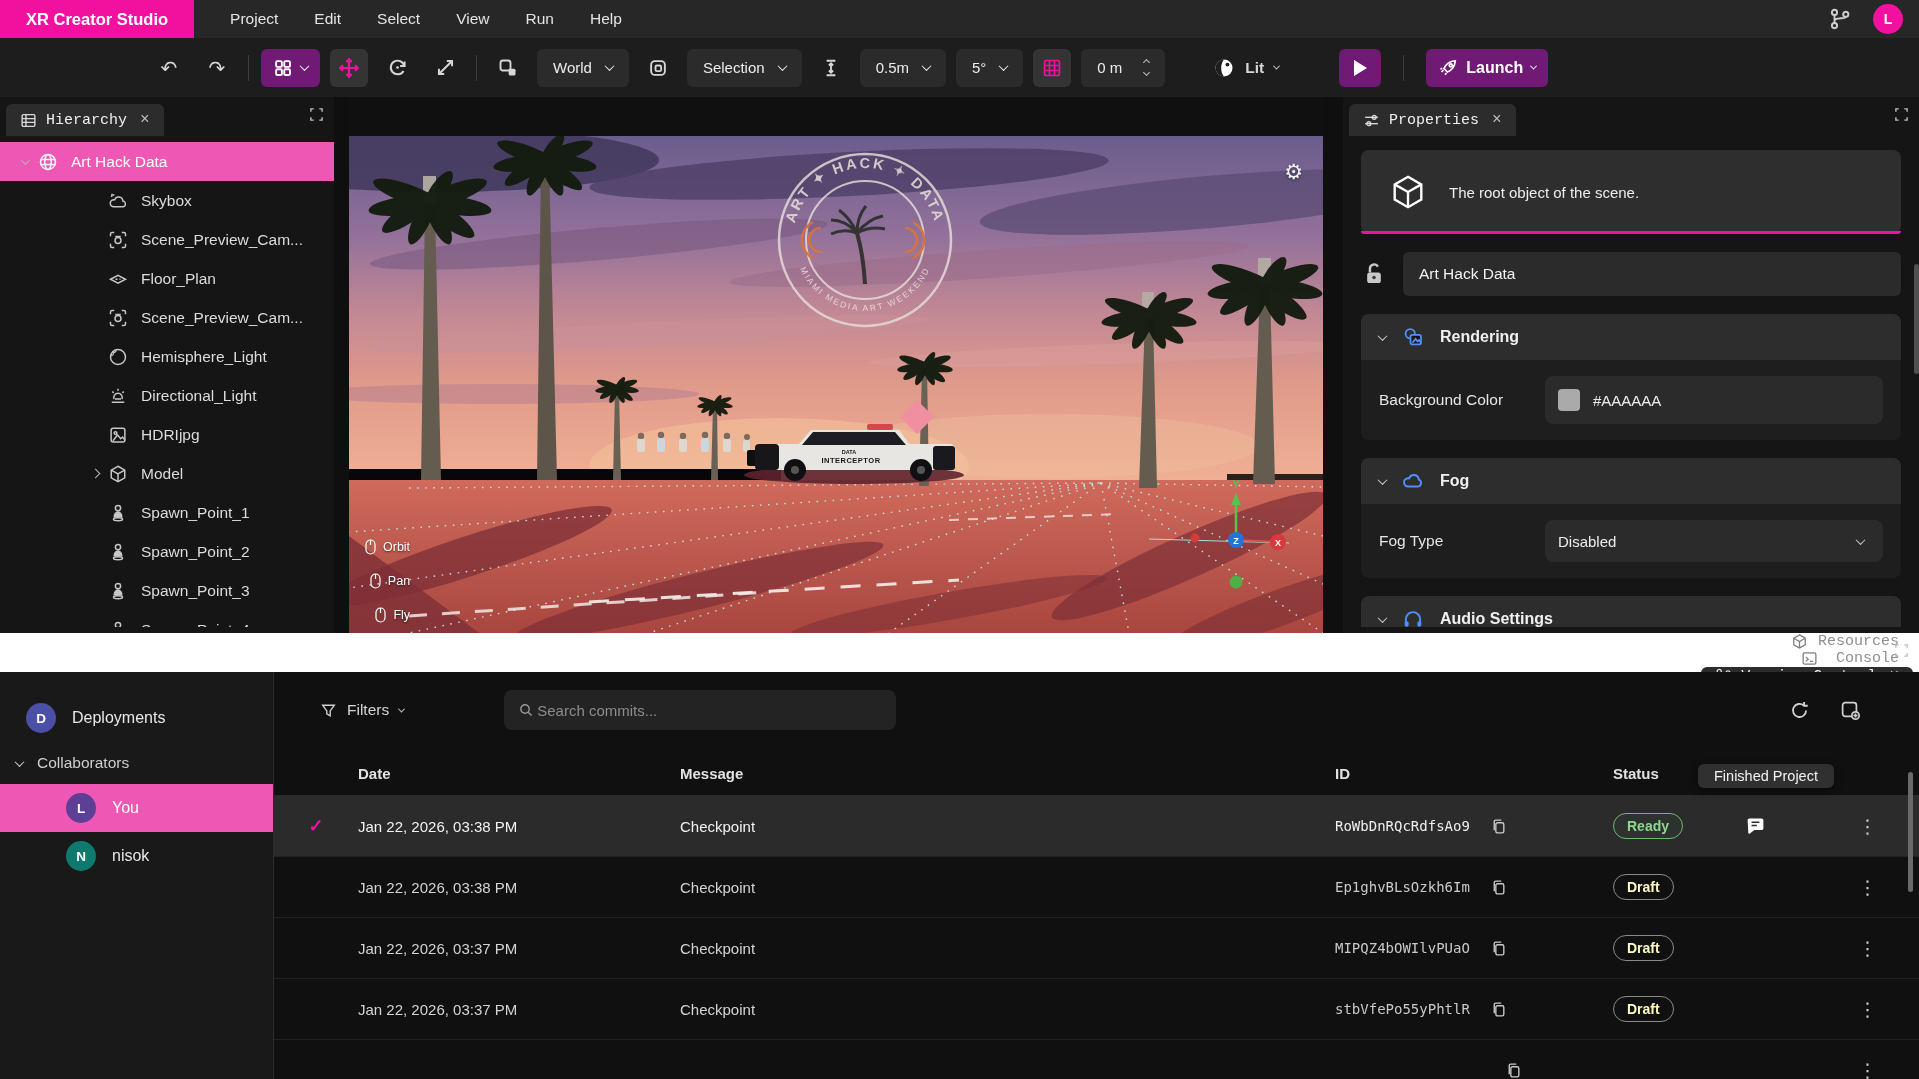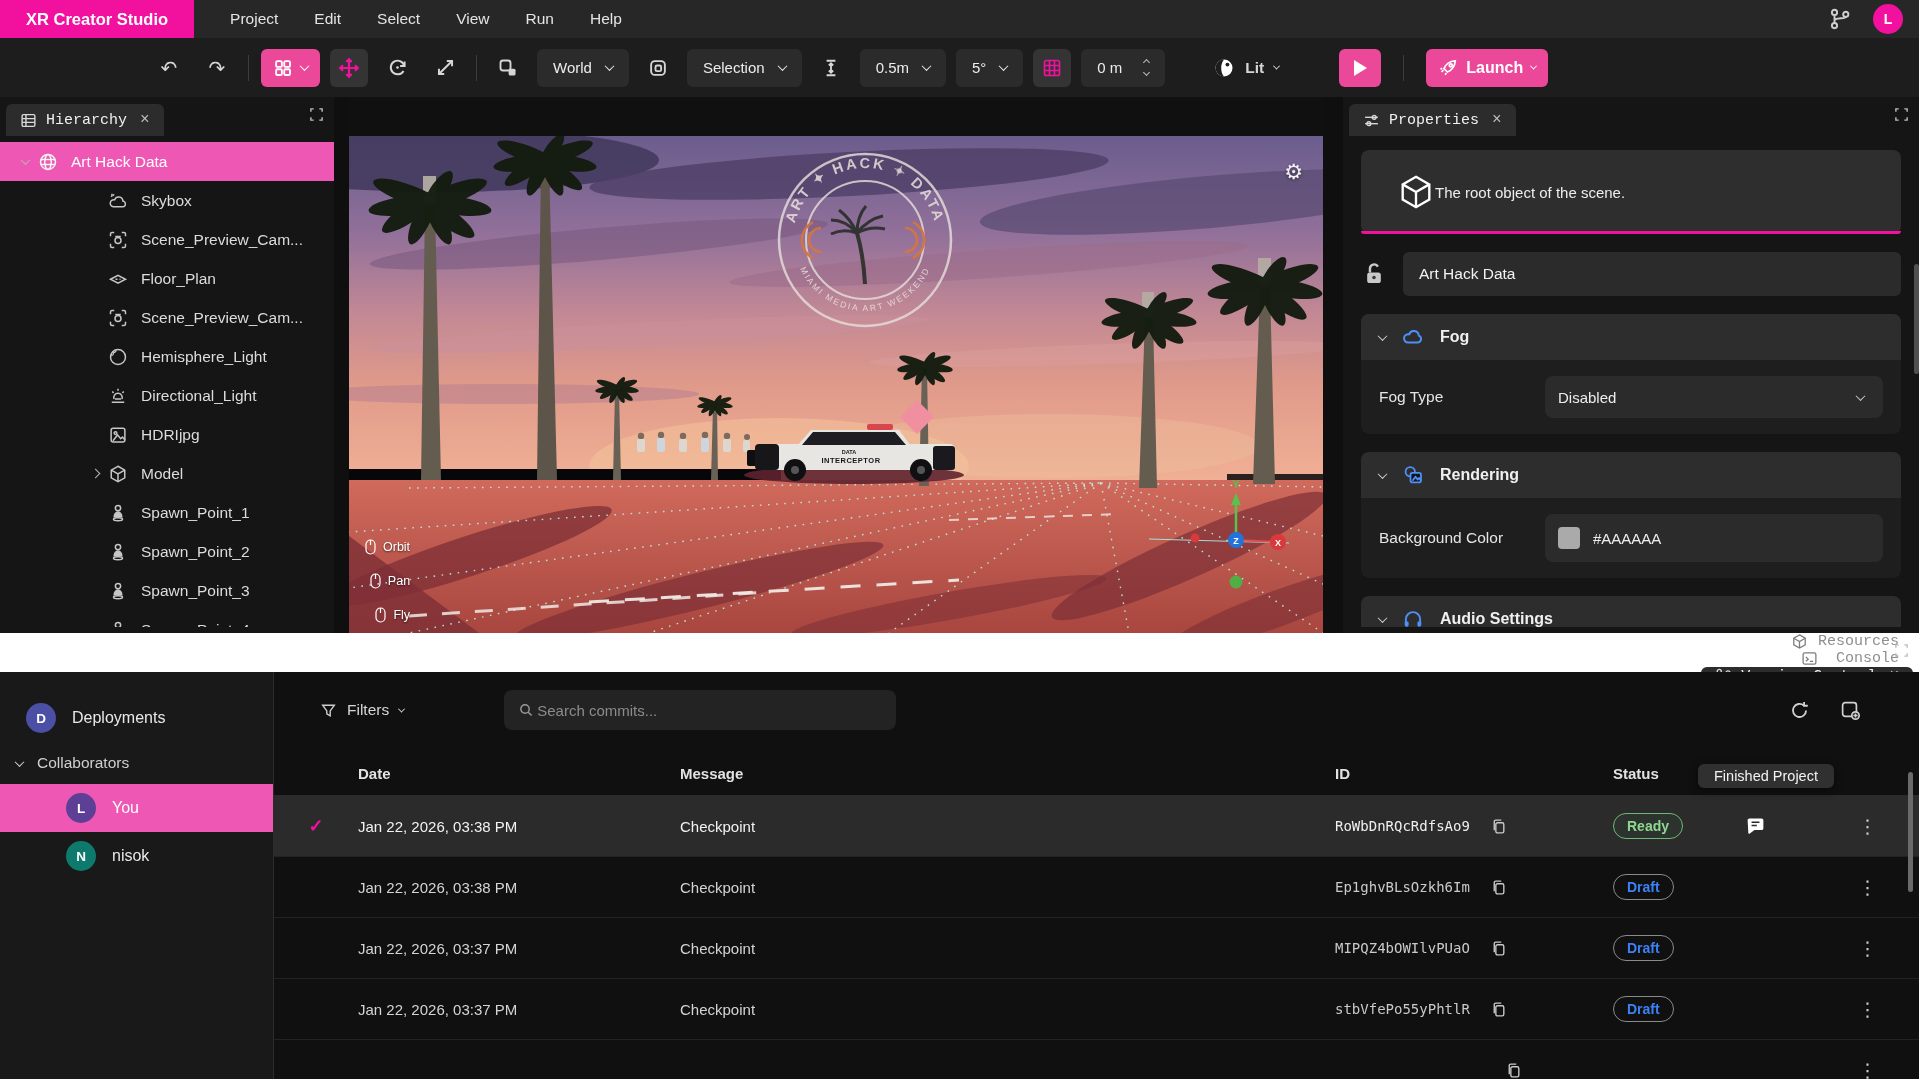--- a/index.html
+++ b/index.html
@@ -13,21 +13,21 @@
   .menu-items { display:flex; margin-left:22px; gap:8px; }
   .menu-item { background:none; border:0; color:#e4e4e4; font-size:15.5px; padding:6px 14px; font-family:inherit; cursor:pointer; }
   .menubar-right { margin-left:auto; display:flex; align-items:center; gap:22px; padding-right:16px; }
   .icon-btn { background:none; border:0; color:#cfcfcf; display:flex; align-items:center; justify-content:center; cursor:pointer; }
   .avatar { width:30px; height:30px; border-radius:50%; background:#f2119f; color:#fff; font-weight:700; font-size:14px; display:flex; align-items:center; justify-content:center; }
 
   
   .toolbar { position:absolute; top:38px; left:0; width:100%; height:59px; background:#1d1d1d; display:flex; align-items:center; }
   .tb-group { display:flex; align-items:center; gap:10px; }
   .tb-btn { height:38px; min-width:38px; border:0; border-radius:6px; background:transparent; color:#d6d6d6; display:flex; align-items:center; justify-content:center; gap:8px; cursor:pointer; font-family:inherit; }
-  .tb-btn.pink { background:#ec4899; color:#fff; padding:0 12px;justify-content:space-between; }
+  .tb-btn.pink { background:#701a75; color:#fff; padding:0 12px;justify-content:space-between; }
   .tb-btn.tool-active { background:#343434; }
   .tb-dd { height:38px; background:#2b2b2b; border:0; border-radius:6px; color:#ececec; font-size:15px; display:flex; align-items:center; gap:14px; padding:0 16px; cursor:pointer; font-family:inherit; }
   .tb-divider { width:1px; height:26px; background:#3d3d3d; margin:0 12px; }
   .glyph { font-size:20px; line-height:1; }
   .chev { width:7px; height:7px; border-right:1.6px solid currentColor; border-bottom:1.6px solid currentColor; transform:rotate(45deg) translate(-1px,-1px); display:inline-block; }
   .chev.right { transform:rotate(-45deg); }
   .chev.small { width:5px; height:5px; }
   .stepper { display:flex; flex-direction:column; gap:5px; margin-left:8px; color:#bbb; }
   .stepper .chev { transform:rotate(-135deg); }
   .stepper .chev.dn { transform:rotate(45deg); }
@@ -57,21 +57,21 @@
   .viewport-panel { top:97px; left:349px; width:974px; height:536px; background:#101010; }
   .viewport { position:absolute; top:39px; left:0; right:0; bottom:0; background:#000; }
   .scene-svg { position:absolute; inset:0; width:100%; height:100%; display:block; }
   .vp-gear { position:absolute; top:24px; right:20px; font-size:21px; color:#f2f2f2; text-shadow:0 1px 3px rgba(0,0,0,.5); }
   .vp-nav { position:absolute; left:16px; bottom:10px; display:flex; gap:18px; align-items:flex-end;flex-direction:column; }
   .vp-nav .hint { display:flex; align-items:center; gap:7px; color:#fff; font-size:12.5px; text-shadow:0 1px 2px rgba(0,0,0,.6); }
 
   
   .properties-panel { top:97px; left:1343px; width:576px; height:536px; }
   .props-body { padding:14px 18px 0 18px; overflow:hidden; height:491px; position:relative; }
-  .root-card { position:relative; background:#2e2e2e; border-radius:8px; height:84px; display:flex; align-items:center; padding:0 36px; }
+  .root-card { position:relative; background:#2e2e2e; border-radius:8px; height:84px; display:flex; align-items:center; gap:22px; padding:0 28px; }
   .root-card .bar { position:absolute; left:0; right:0; bottom:0; height:3px; background:#f2119f; border-radius:0 0 3px 3px; }
   .root-card .txt { font-size:15px; color:#ededed; }
   .name-row { display:flex; align-items:center; gap:16px; margin-top:18px; }
   .name-field { flex:1; height:44px; background:#2b2b2b; border-radius:6px; display:flex; align-items:center; padding:0 16px; font-size:15.5px; color:#f2f2f2; }
   .section { margin-top:18px; background:#1e1e1e; border-radius:8px; overflow:hidden; }
   .sec-head { height:46px; background:#2d2d2d; display:flex; align-items:center; gap:16px; padding:0 18px; font-size:16px; font-weight:700; color:#f0f0f0; cursor:pointer; }
   .sec-head .chev { color:#cfcfcf; }
   .sec-body { padding:16px 18px; display:flex; align-items:center; gap:14px; }
   .field-label { width:152px; font-size:15.5px; color:#e5e5e5; line-height:1.5; }
   .value-box { flex:1; height:48px; background:#2b2b2b; border-radius:8px; display:flex; align-items:center; gap:13px; padding:0 13px; font-size:15px; color:#ededed; cursor:pointer; }
@@ -99,21 +99,21 @@
   .vc-actions { margin-left:auto; display:flex; gap:30px; }
   .vc-grid { display:grid; grid-template-columns:84px 322px 655px 230px 135px 110px 1fr; align-items:center; }
   .vc-head { height:44px; margin-top:22px; font-size:15px; font-weight:700; color:#e2e2e2; border-bottom:1px solid #2a2a2a; }
   .vc-row { height:61px; font-size:15px; color:#d4d4d4; border-bottom:1px solid #222; cursor:pointer; }
   .vc-row.current { background:#2b2b2b; color:#f2f2f2; }
   .cell-check { display:flex; justify-content:center; color:#f2119f; font-size:18px; font-weight:700; }
   .cell-id { font-family:"DejaVu Sans Mono", monospace; font-size:14px; color:#c9c9c9; display:flex; align-items:center; gap:20px; }
   .vc-row.current .cell-id { color:#efefef; }
   .badge { justify-self:start; margin-left:48px; padding:4px 13px; border-radius:999px; font-size:14px; font-weight:700; border:1.5px solid; }
   .badge.ready { color:#8fd691; border-color:#6fb874; background:rgba(70,140,80,.08); }
-  .badge.draft { color:#3b82f6; border-color:#8a8a8a; background:transparent; }
+  .badge.draft { color:#fef9c3; border-color:#8a8a8a; background:transparent; }
   .cell-center { display:flex; justify-content:center; }
   .kebab-btn { background:none; border:0; color:#cfcfcf; font-size:19px; cursor:pointer; padding:4px 10px; margin-left:38px; }
   .tooltip { position:absolute; top:92px; left:1424px; background:#303030; color:#f2f2f2; font-size:14.5px; padding:4px 16px; border-radius:6px; box-shadow:0 3px 10px rgba(0,0,0,.45); z-index:6; white-space:nowrap; }
   svg.i { display:block; }
 </style>
 </head>
 <body>
 
 <div class="app">
 
@@ -619,49 +619,49 @@
             <path d="M5.5 7V4.8A2.6 2.6 0 0 1 10.4 3.5" fill="none" stroke="#c9c9c9" stroke-width="1.5"></path>
             <rect x="3.8" y="7" width="8.4" height="6.6" rx="1.6" fill="#c9c9c9"></rect>
             <circle cx="8" cy="10.2" r="1.1" fill="#3a3a3a"></circle>
           </svg>
         <div class="name-field">Art Hack Data</div>
       </div>
 
       <div class="section">
         <div class="sec-head">
           <span class="chev"></span>
-          <svg class="i" width="22" height="22" viewBox="0 0 16 16" fill="none" stroke="#4f8ff7" stroke-width="1.4">
-              <path d="M4.6 12a3 3 0 1 1 .6-5.9A3.6 3.6 0 0 1 12.2 7 2.6 2.6 0 0 1 11.6 12z"></path>
-            </svg>
-          <span>Fog</span>
-        </div>
-        <div class="sec-body">
-          <div class="field-label">Fog Type</div>
-          <div class="value-box" style="height:42px;">
-            <span>Disabled</span>
-            <span class="ddchev chev"></span>
-          </div>
-        </div>
-      </div>
-
-      <div class="section">
-        <div class="sec-head">
-          <span class="chev"></span>
           <svg class="i" width="22" height="22" viewBox="0 0 16 16" fill="none" stroke="#4f8ff7" stroke-width="1.3">
               <circle cx="6" cy="5.6" r="3.4"></circle>
               <rect x="6.2" y="6.4" width="7.6" height="7" rx="1.4" fill="#151515"></rect>
               <path d="M7.6 12.2 9.8 9.4l1.6 1.8 1-1 1.4 2"></path>
             </svg>
           <span>Rendering</span>
         </div>
         <div class="sec-body">
           <div class="field-label">Background Color</div>
           <div class="value-box">
             <span class="swatch"></span>
             <span>#AAAAAA</span>
+          </div>
+        </div>
+      </div>
+
+      <div class="section">
+        <div class="sec-head">
+          <span class="chev"></span>
+          <svg class="i" width="22" height="22" viewBox="0 0 16 16" fill="none" stroke="#4f8ff7" stroke-width="1.4">
+              <path d="M4.6 12a3 3 0 1 1 .6-5.9A3.6 3.6 0 0 1 12.2 7 2.6 2.6 0 0 1 11.6 12z"></path>
+            </svg>
+          <span>Fog</span>
+        </div>
+        <div class="sec-body">
+          <div class="field-label">Fog Type</div>
+          <div class="value-box" style="height:42px;">
+            <span>Disabled</span>
+            <span class="ddchev chev"></span>
           </div>
         </div>
       </div>
 
       <div class="section">
         <div class="sec-head">
           <span class="chev"></span>
           <svg class="i" width="22" height="22" viewBox="0 0 16 16" fill="none" stroke="#4f8ff7" stroke-width="1.4">
               <path d="M2.8 12V8.2a5.2 5.2 0 0 1 10.4 0V12"></path>
               <rect x="2" y="9.6" width="2.8" height="4" rx="1.2" fill="#4f8ff7" stroke="none"></rect>

